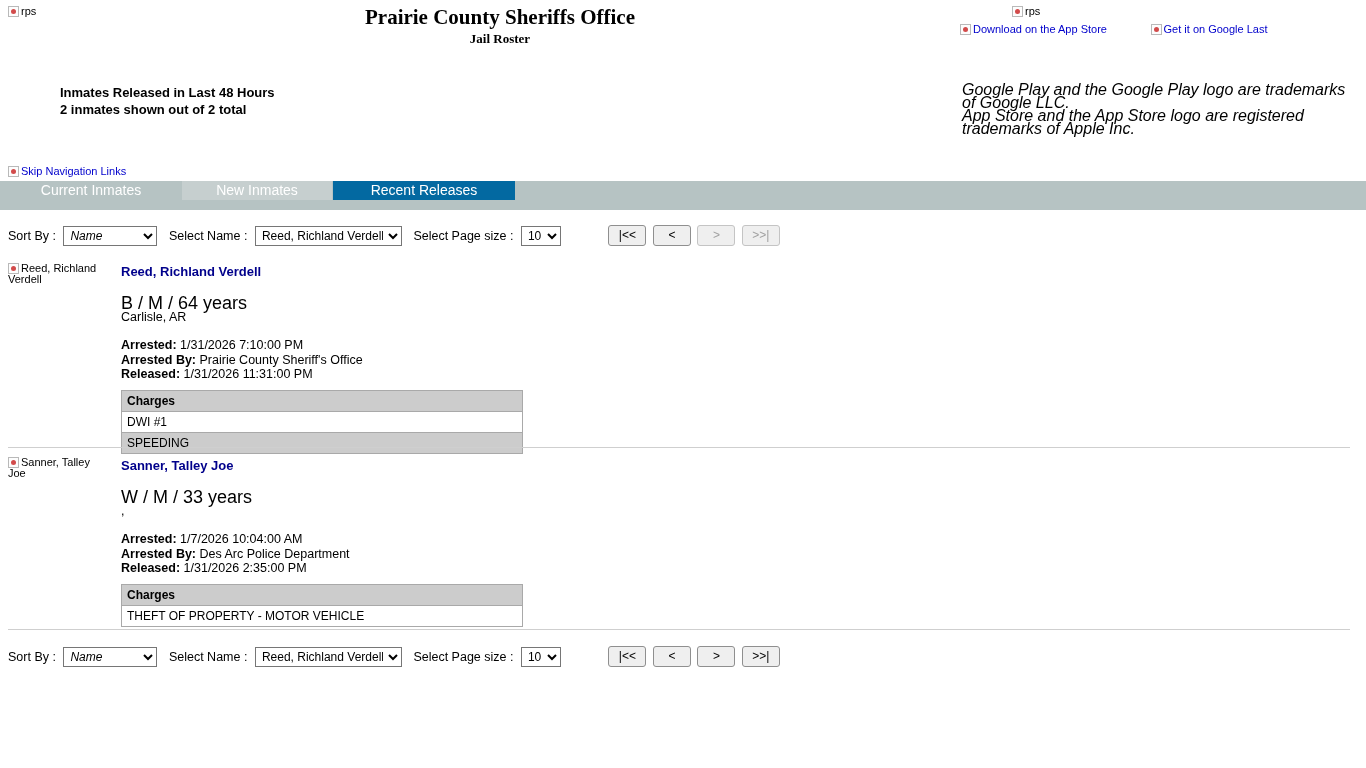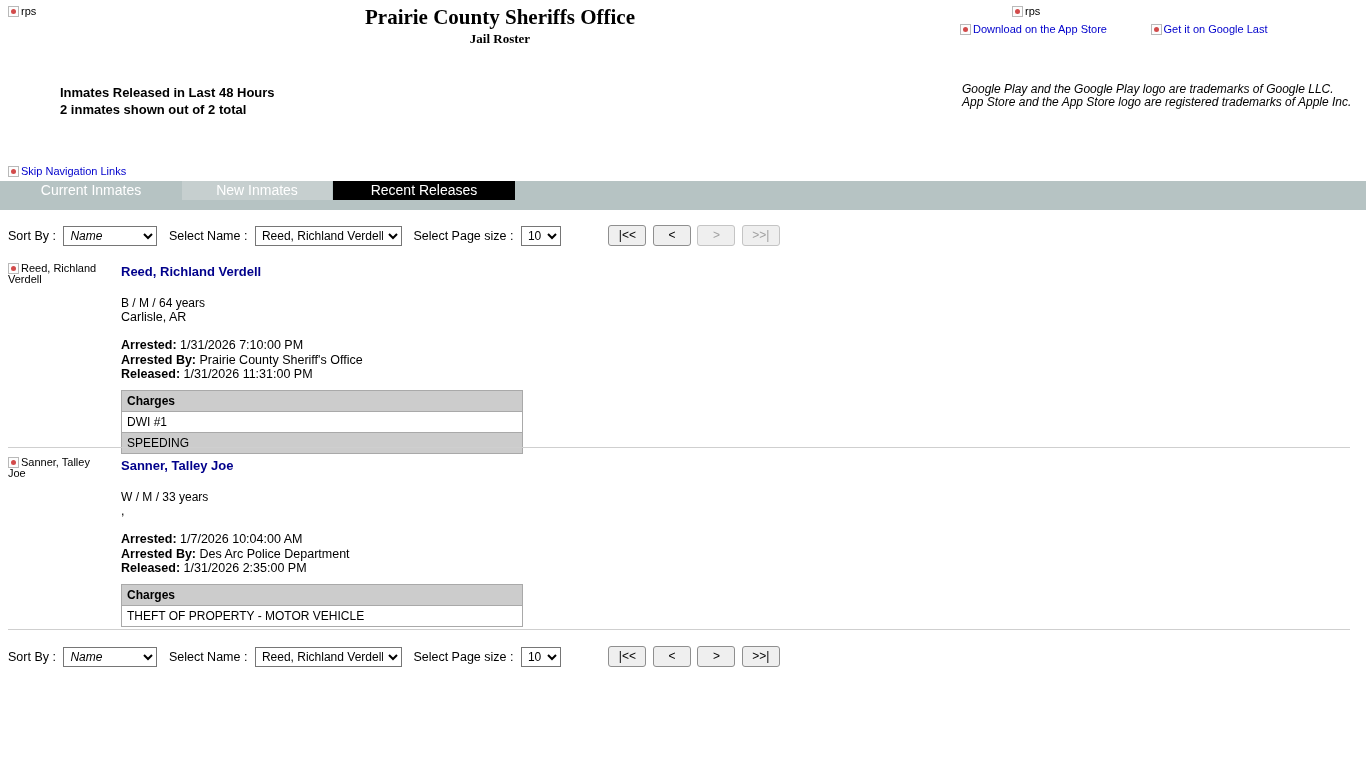--- a/index.html
+++ b/index.html
@@ -90,21 +90,21 @@
   }
   #store-badges .rowbottom .brokenimg {
     margin-right: 40px;
   }
 
   #store-legal {
     position: absolute;
     left: 962px;
     top: 83px;
     width: 400px;
-    font-size: 12px;
+    font-size: 16px;
     font-style: italic;
     line-height: 13px;
     color: #000;
   }
 
   #summary {
     position: absolute;
     left: 60px;
     top: 84px;
     font-size: 13px;
@@ -131,21 +131,21 @@
     top: 0;
     height: 19px;
     line-height: 19px;
     text-align: center;
     color: #ffffff;
     font-size: 14px;
     cursor: pointer;
   }
   .tab-a { left: 0px;   width: 182px; background: #b6c3c3; }
   .tab-b { left: 182px; width: 150px; background: #c6cfcf; }
-  .tab-c { left: 333px; width: 182px; background: #000000; }
+  .tab-c { left: 333px; width: 182px; background: #0369a1; }
 
   
   .toolbar {
     position: absolute;
     left: 8px;
     width: 1350px;
     height: 22px;
     font-size: 12.5px;
   }
   #toolbar-top { top: 225px; }
@@ -216,21 +216,21 @@
     width: 800px;
   }
   .rec-name {
     font-size: 13px;
     font-weight: bold;
     color: #00008b;
     line-height: 18px;
     margin: 5px 0 0 0;
   }
   .rec-demo {
-    font-size: 12px;
+    font-size: 18px;
     line-height: 14px;
     margin-top: 15px;
   }
   .rec-city {
     font-size: 12.5px;
     line-height: 14px;
   }
   .rec-dates {
     margin-top: 14px;
     font-size: 12.5px;

